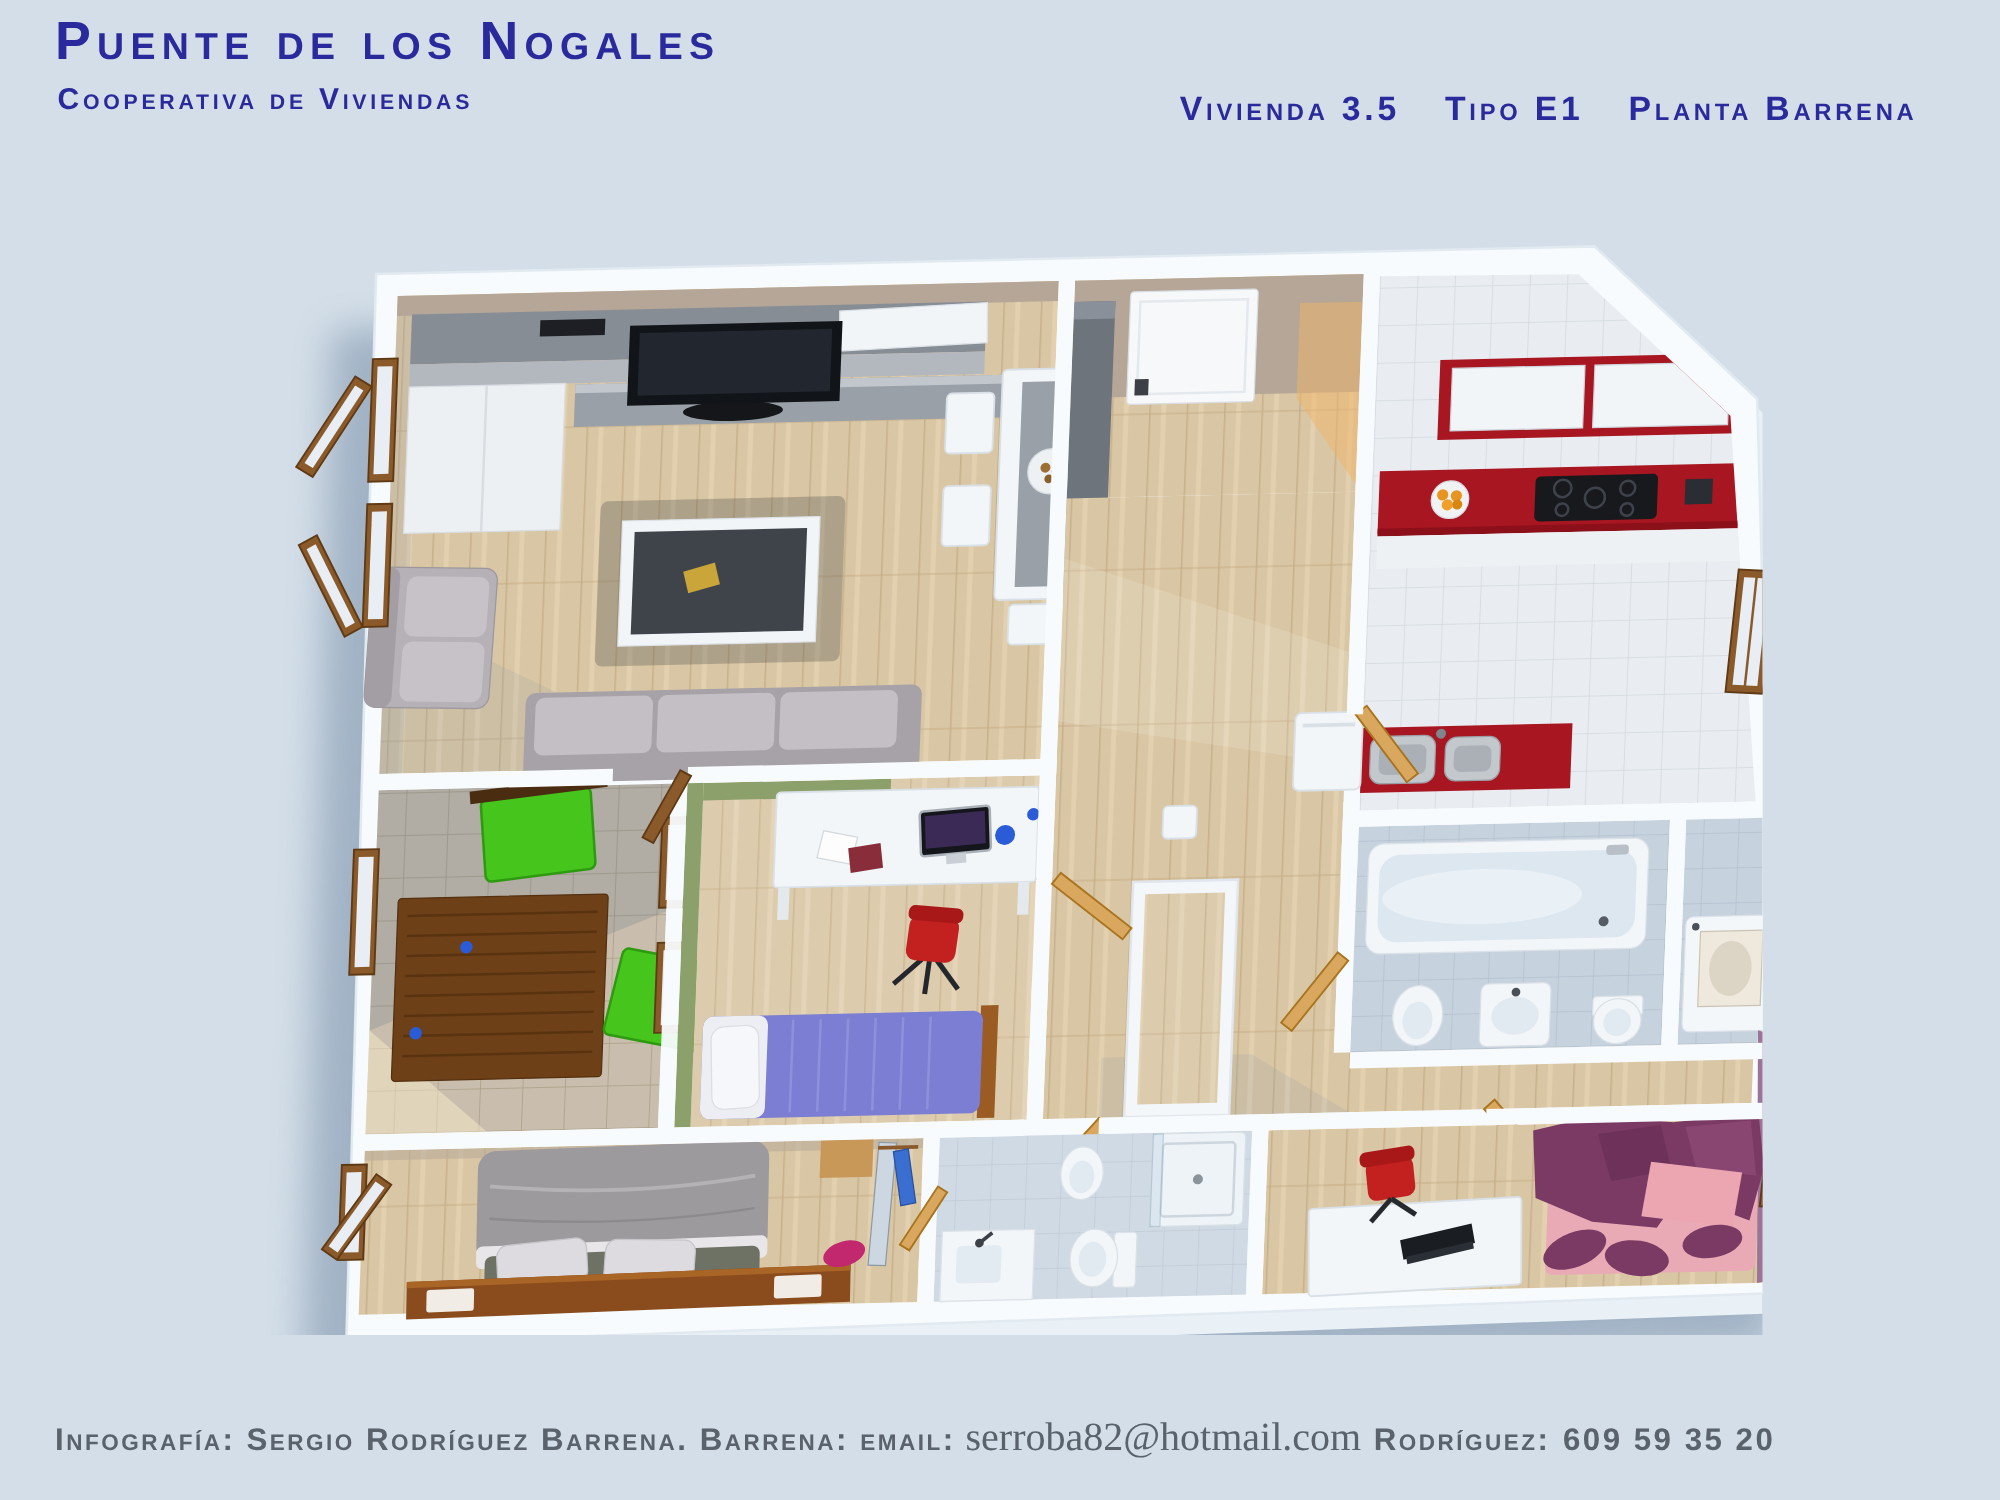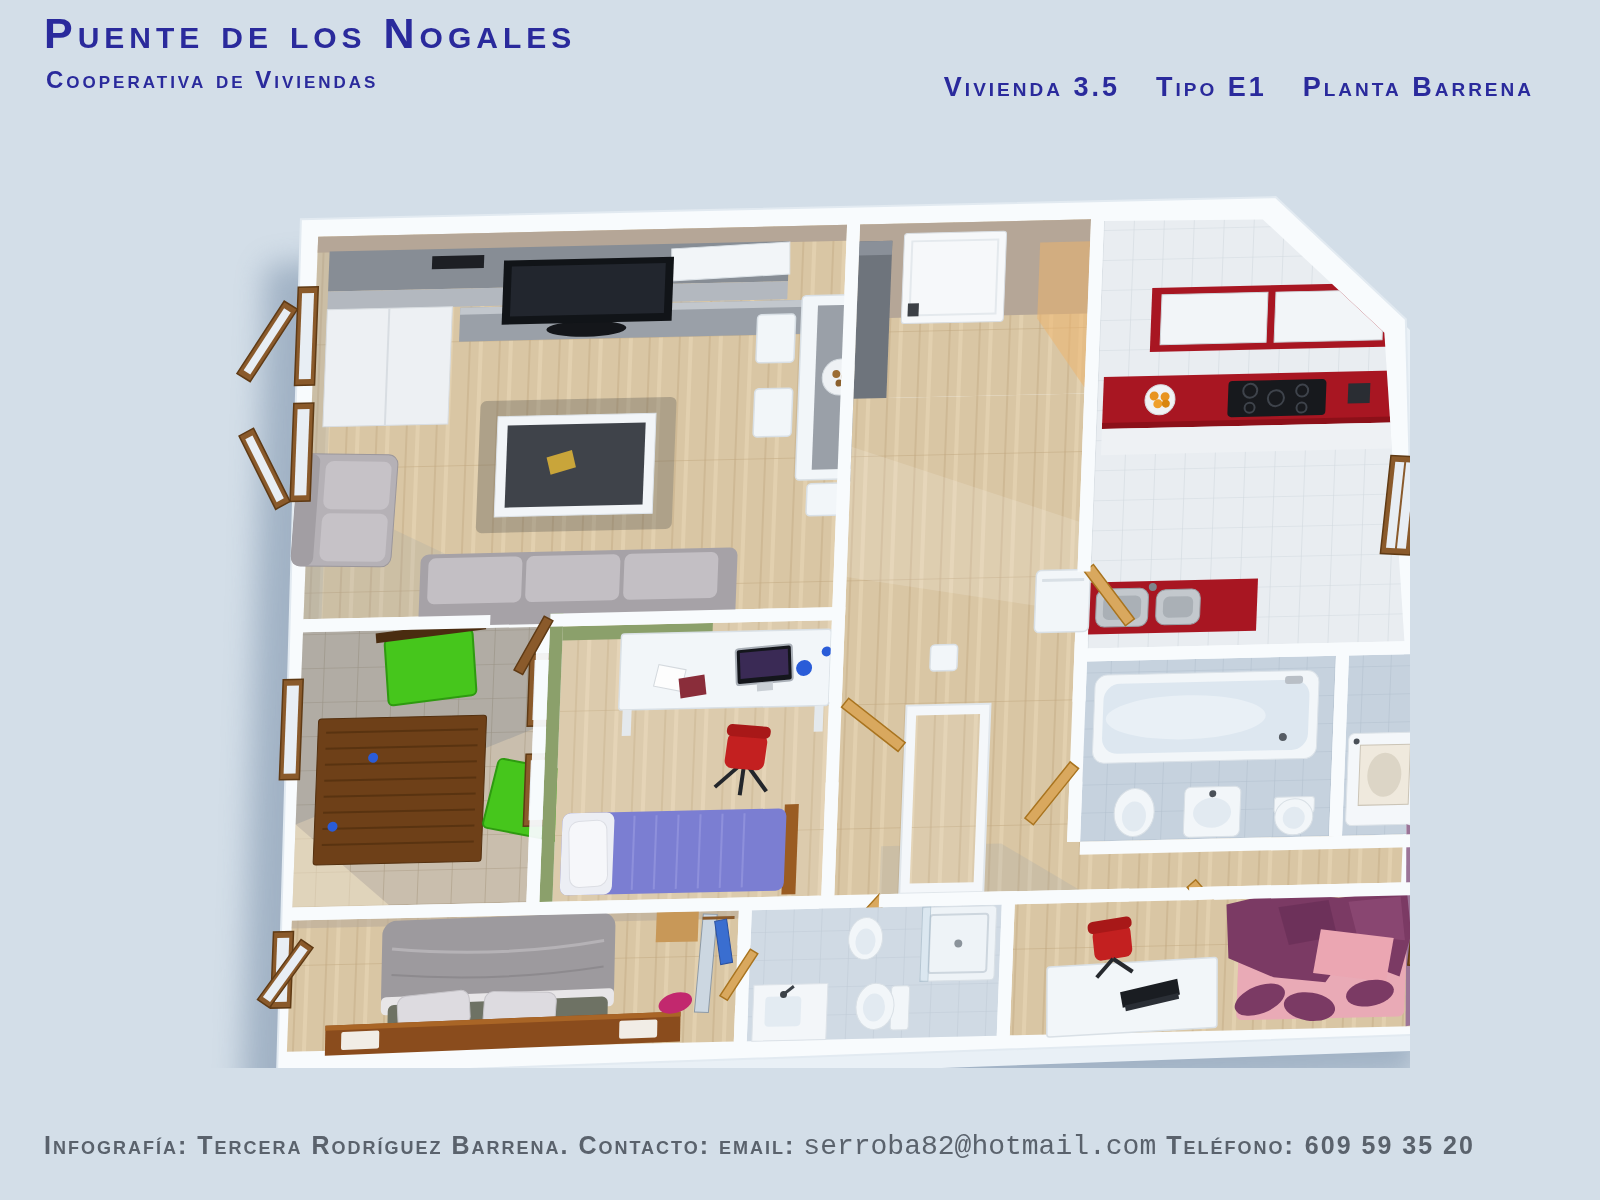--- a/index.html
+++ b/index.html
@@ -13,22 +13,22 @@
   .subtitle{position:absolute;left:46px;top:68px;color:var(--title-blue,#2a2a9c);
          font-size:24px;font-weight:700;font-variant:small-caps;letter-spacing:3px;line-height:1;}
   .unit-info{position:absolute;right:66px;top:26px;display:flex;gap:36px;
          color:var(--title-blue,#2a2a9c);font-size:27px;font-weight:700;
          font-variant:small-caps;letter-spacing:3px;line-height:1;margin-top:48px;}
 
   
   .footer{position:absolute;left:44px;top:1130px;color:var(--footer-gray,#5a626c);
           font-size:25px;font-weight:700;font-variant:small-caps;letter-spacing:2px;
           white-space:nowrap;line-height:1.2;}
-  .footer .email{font-variant:normal;font-weight:400;letter-spacing:0px;font-size:28px;
-          font-family:Liberation Mono, monospace;margin:0 10px 0 8px;}
+  .footer .email{font-variant:normal;font-weight:400;letter-spacing:0px;font-size:32px;
+          font-family:Liberation Serif, serif;margin:0 10px 0 8px;}
   .footer .tel-num{margin-left:10px;}
 
   
   .plan{position:absolute;left:190px;top:148px;}
 
   .p-wood{fill:var(--wood,#d9c6a4);}
   .p-tileb{fill:var(--tile-bath,#c6d2de);}
   .p-tilet{fill:var(--tile-terrace,#c9bead);}
   .wall{fill:var(--wall-white,#f8fbfd);}
   .red{fill:var(--kitchen-red,#a81622);}
@@ -453,16 +453,16 @@
         <rect class="wall" x="560" y="856" width="13" height="36"></rect>
         <rect class="wall" x="823" y="761" width="13" height="131"></rect>
         <rect x="352" y="462" width="10" height="60" class="oakd" transform="rotate(28 352 466)"></rect>
         <rect x="573" y="800" width="9" height="54" class="oak" transform="rotate(32 573 800)"></rect>
       </g>
 
     </g>
   </svg>
 
   <footer class="footer">
-    <span>Infografía: Tercera Rodríguez Barrena. Contacto: email:</span><span class="email">serroba82@hotmail.com</span><span>Teléfono:</span><span class="tel-num">609 59 35 20</span>
+    <span>Infografía: Sergio Rodríguez Barrena. Barrena: email:</span><span class="email">serroba82@hotmail.com</span><span>Rodríguez:</span><span class="tel-num">609 59 35 20</span>
   </footer>
 
 </div>
 
 </body></html>

